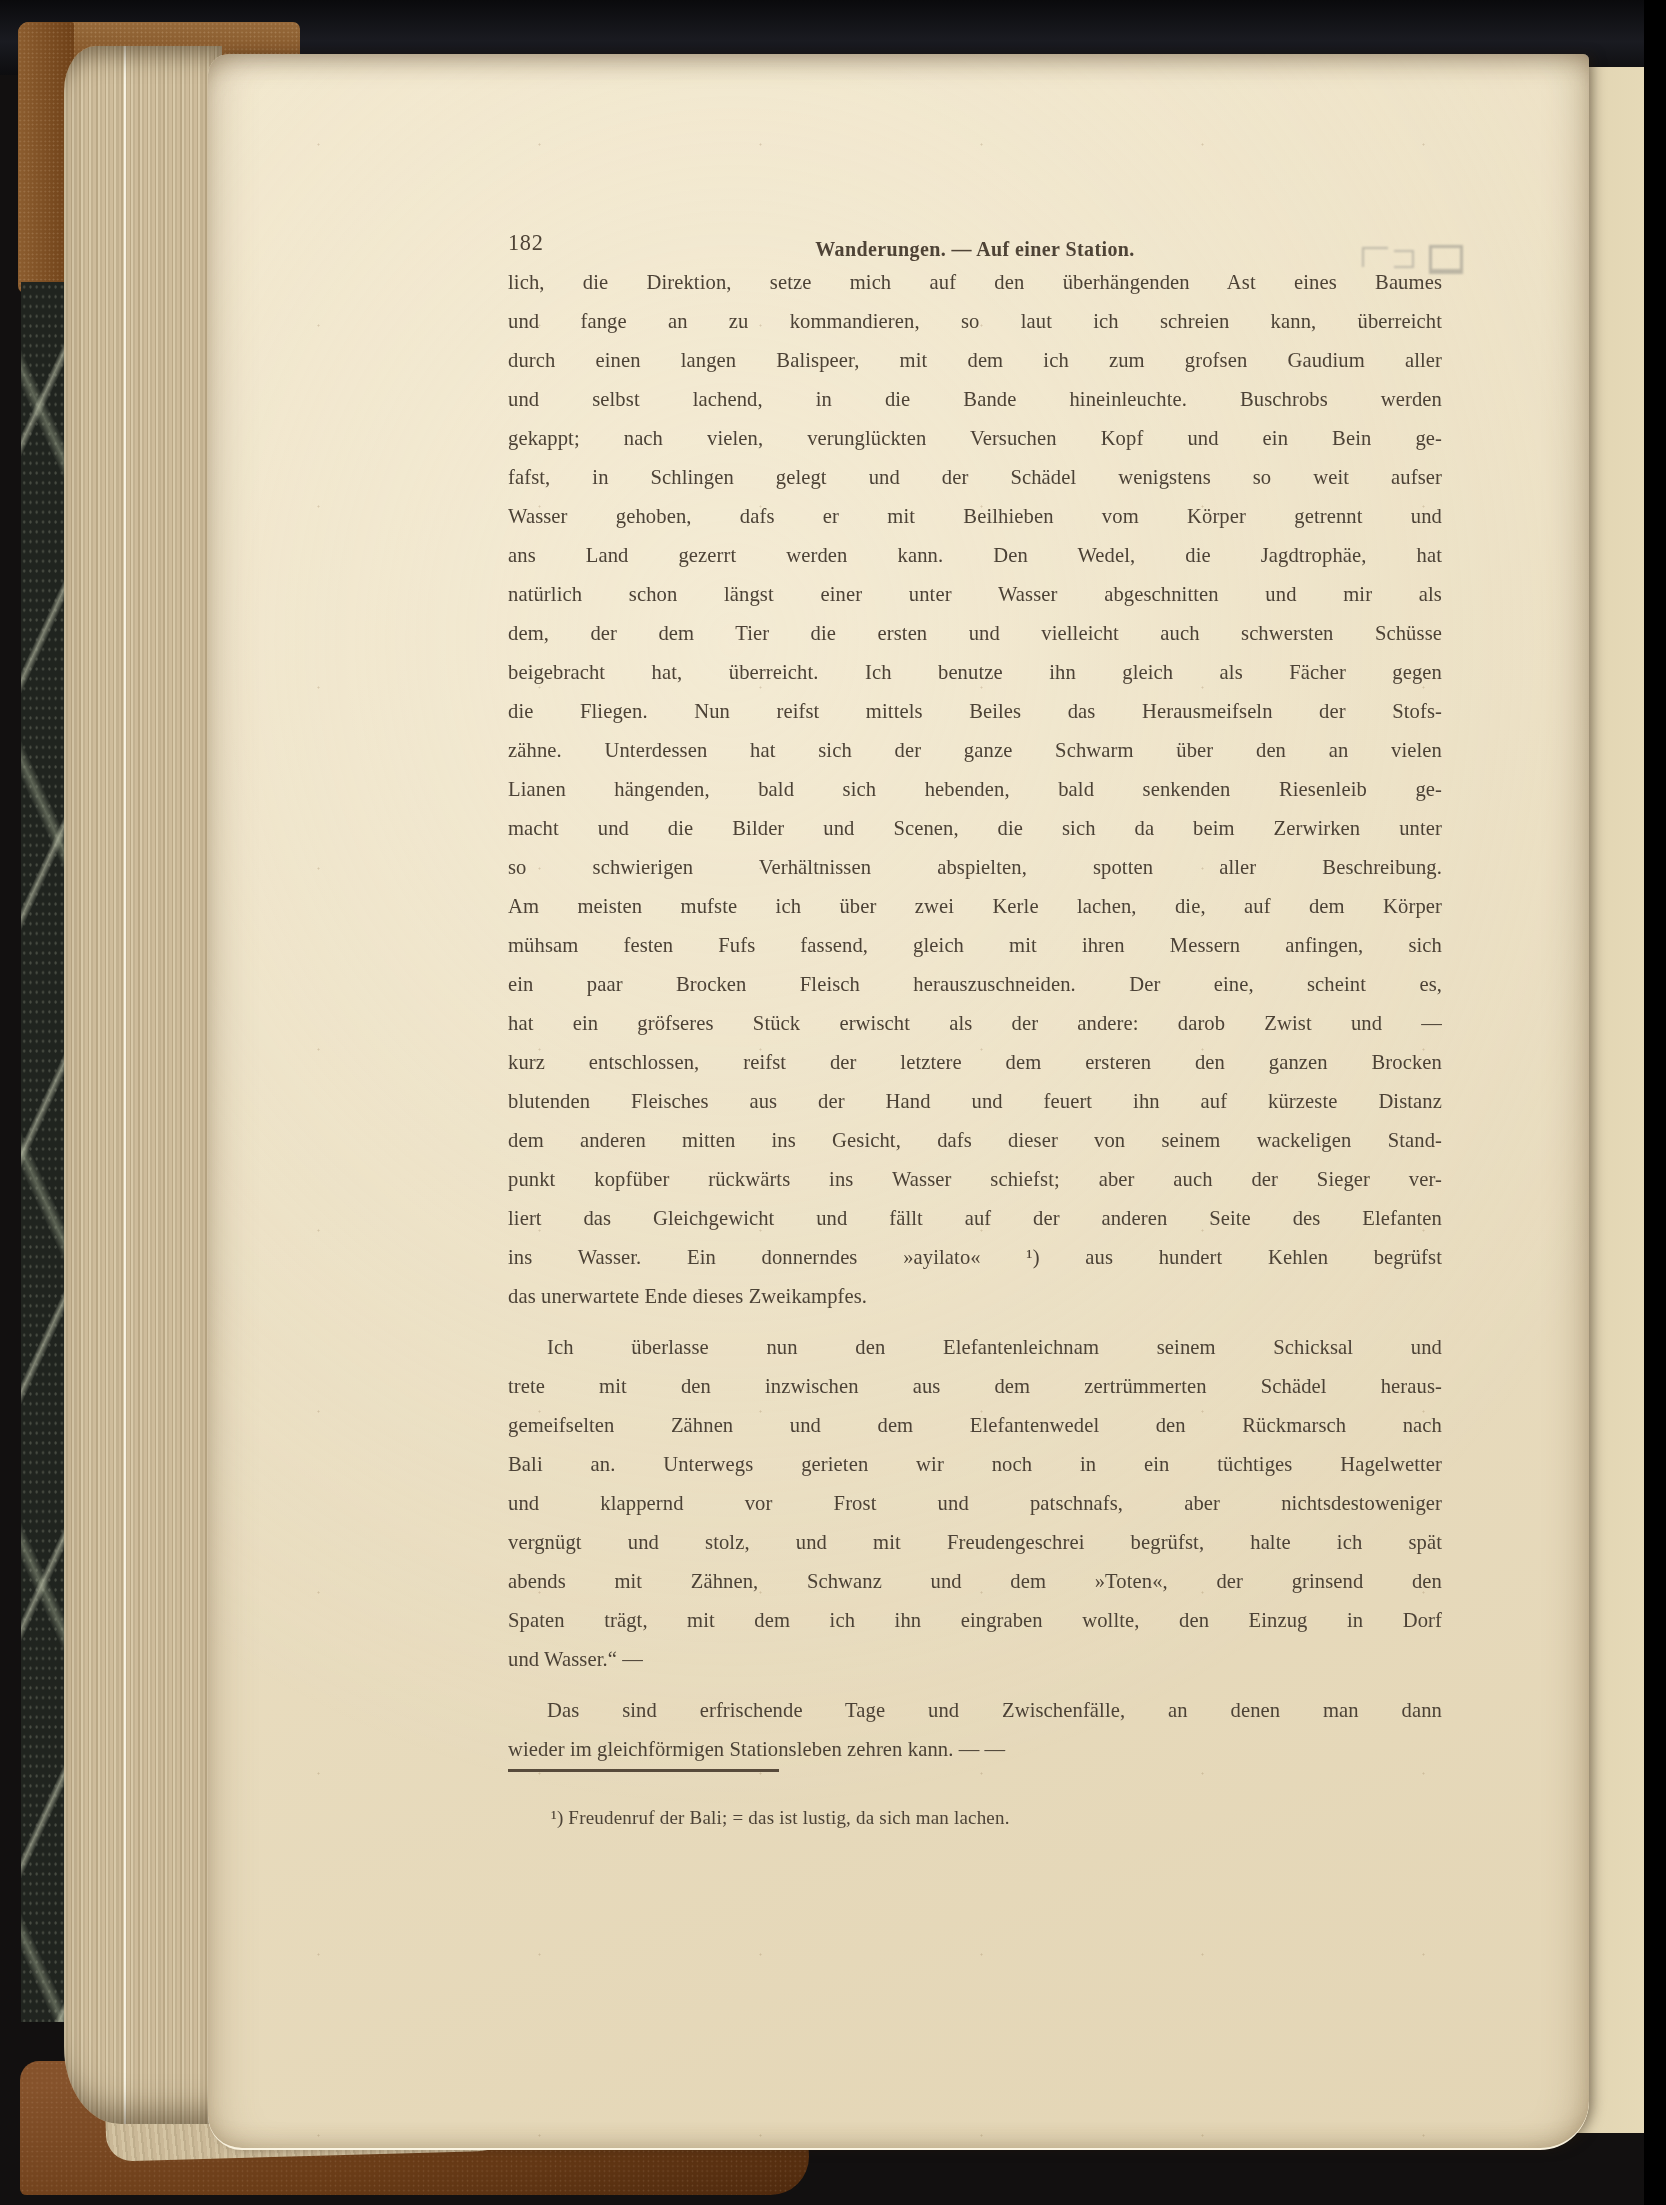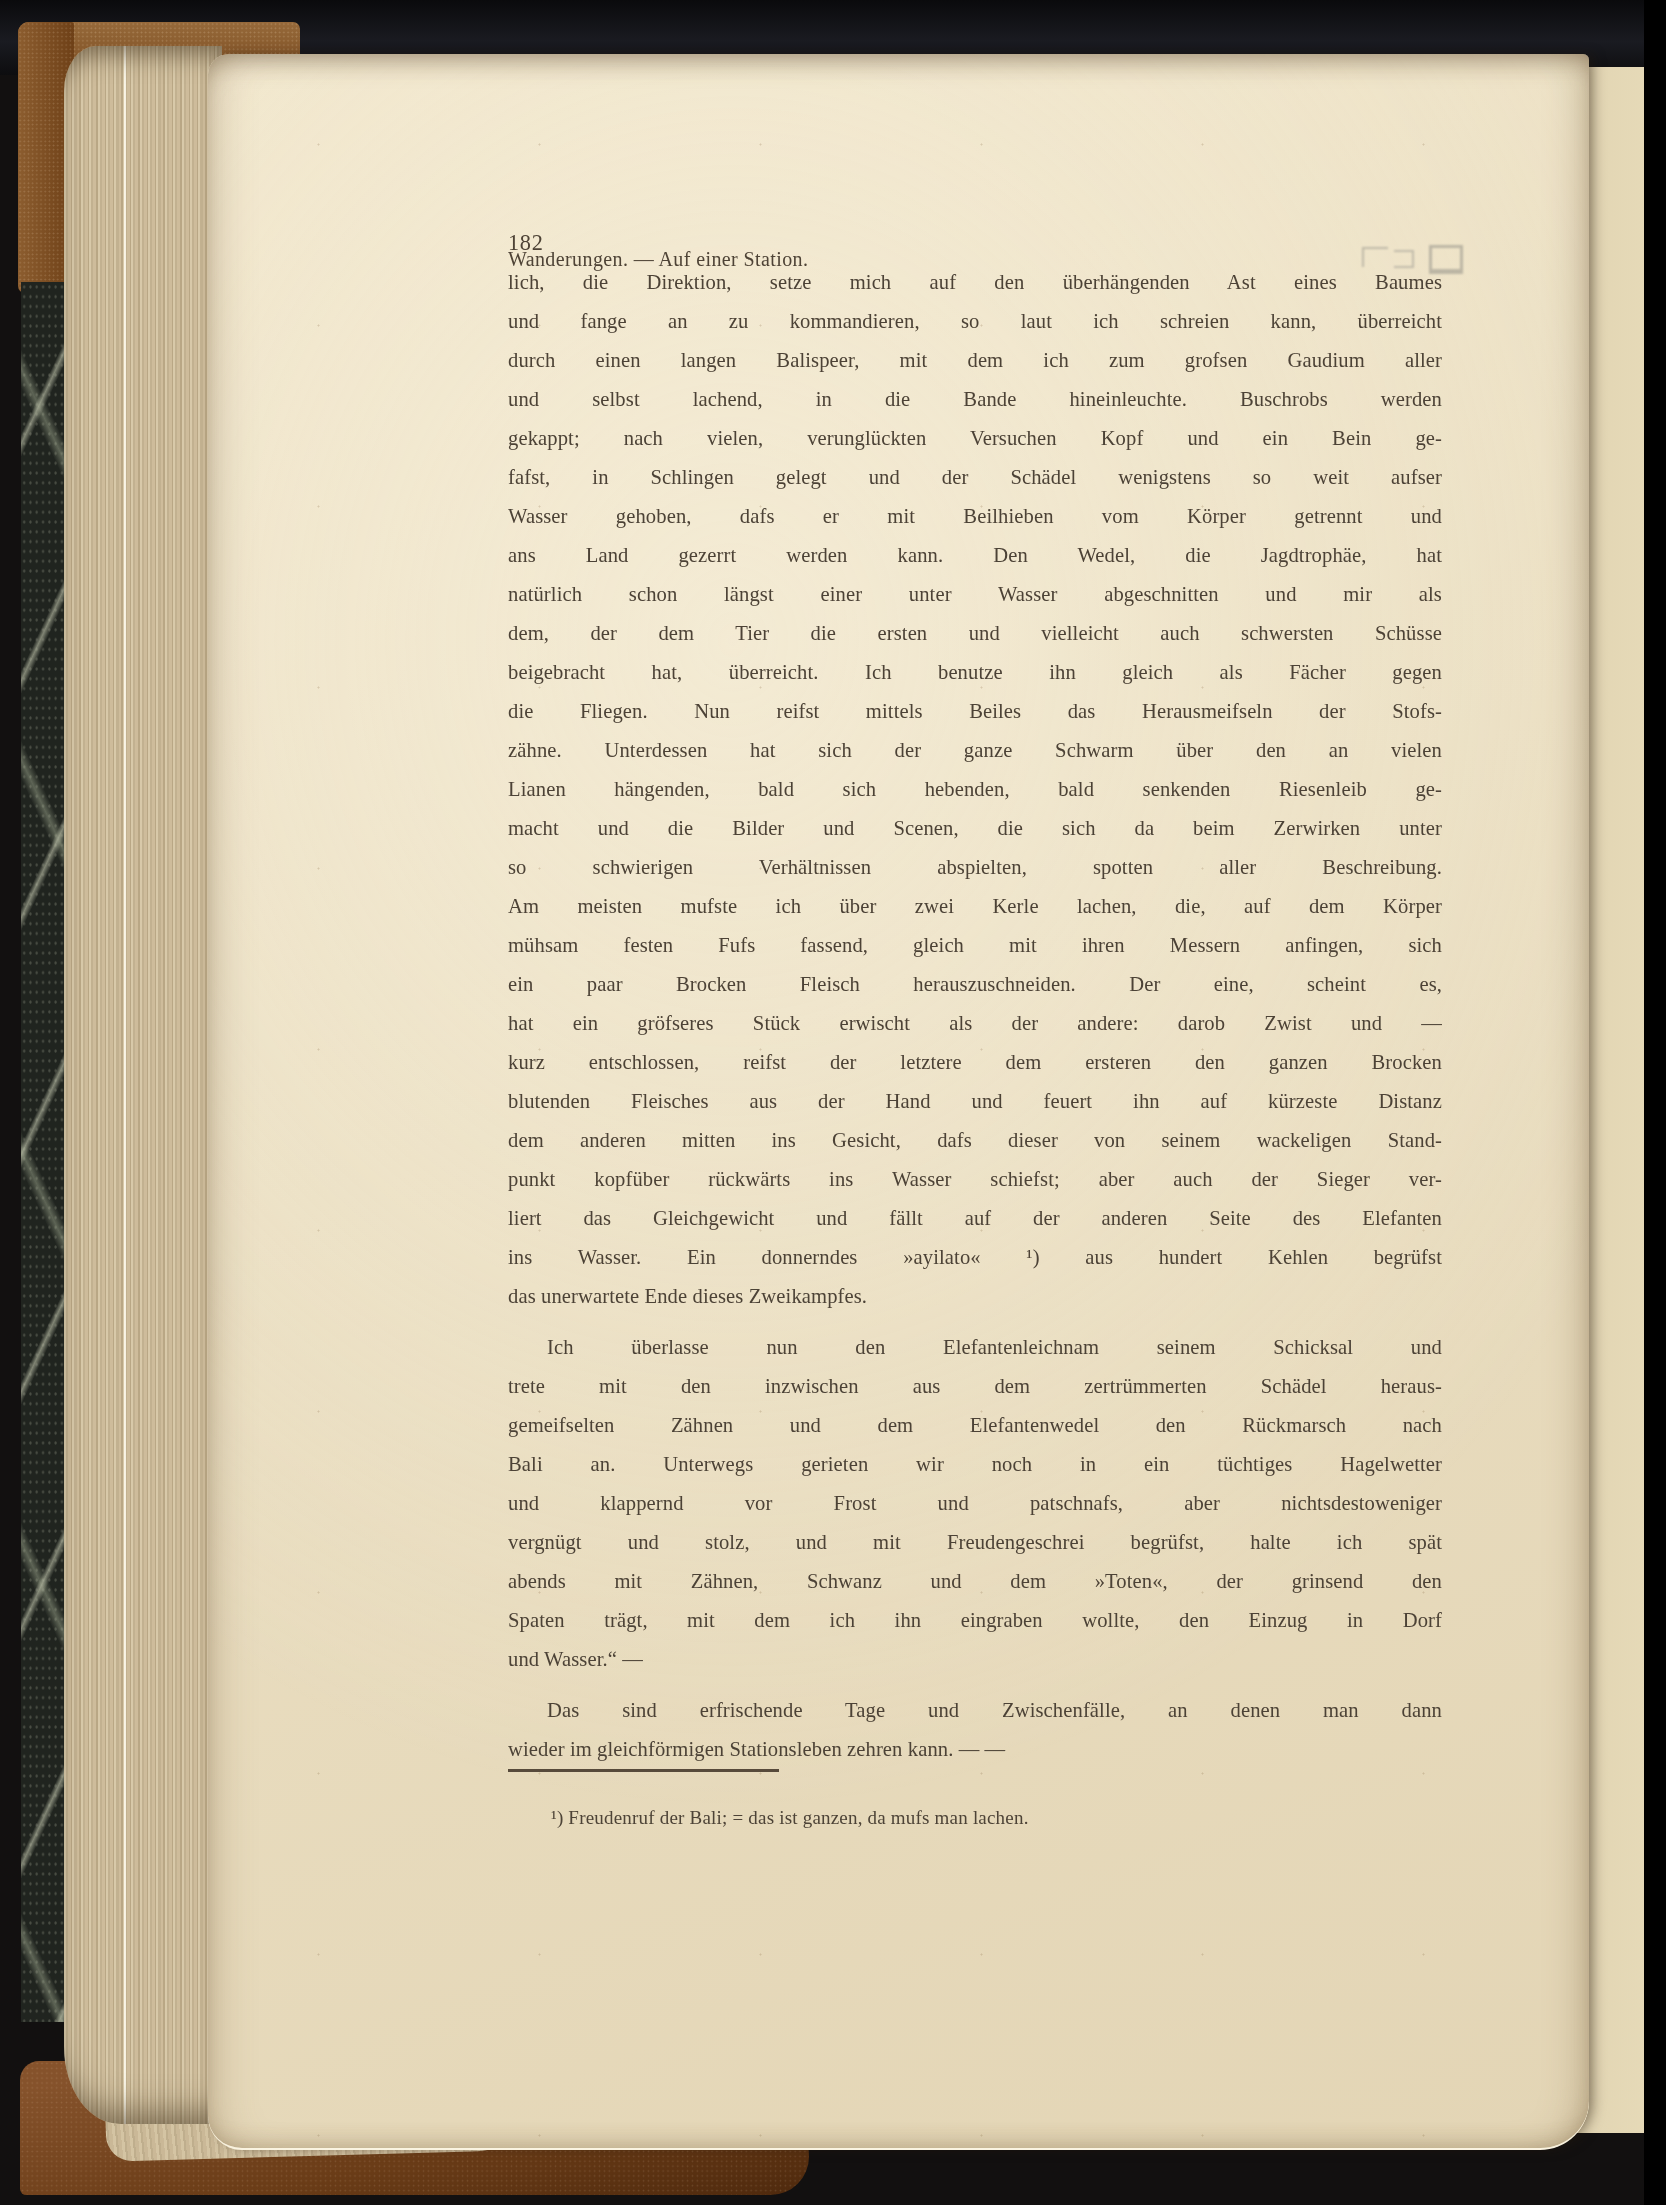--- a/index.html
+++ b/index.html
@@ -90,22 +90,22 @@
       5.6px 0 12.6px -3.5px rgba(40,28,12,.55);
   }
   .header {
     position:absolute; left:300px; top:175px; width:934px; height:31px;
     color:#4e4336;
   }
   .pagenum {
     position:absolute; left:0; top:0; font-size:22.3px; line-height:28px; letter-spacing:0.7px;
   }
   .running-title {
-    position:absolute; left:0; top:16px; width:100%; 
-    font-size:20px; line-height:28px; letter-spacing:0.4px;
+    position:absolute; left:0; top:6px; width:100%; text-align:center;
+    font-size:20px; line-height:28px; letter-spacing:0.4px;font-weight:bold;
   }
   
   .stamp {
     position:absolute; left:1154px; top:190px; width:99px; height:31px;
     opacity:.45; filter:blur(0.9px);
   }
   .stamp .s1 { position:absolute; left:0; top:2.8px; width:24px; height:18px; border:2.8px solid #84847e; border-bottom:none; border-right:none; }
   .stamp .s2 { position:absolute; left:32px; top:5.6px; width:18px; height:14px; border:2.8px solid #8a8a84; border-left:none; }
   .stamp .s3 { position:absolute; left:67px; top:1.4px; width:28px; height:21px; border:3.5px solid #7f7f79; border-bottom:5.6px solid #7f7f79; }
   .body {
@@ -194,16 +194,16 @@
           <div class="tline">Spaten trägt, mit dem ich ihn eingraben wollte, den Einzug in Dorf</div>
           <div class="tline lastline">und Wasser.“ —</div>
         </div>
         <div>
           <div class="tline indent">Das sind erfrischende Tage und Zwischenfälle, an denen man dann</div>
           <div class="tline lastline">wieder im gleichförmigen Stationsleben zehren kann.  — —</div>
         </div>
       </div>
 
     <div class="fn-rule"></div>
-    <div class="footnote">¹) Freudenruf der Bali; = das ist ganzen, da mufs man lachen.</div>
+    <div class="footnote">¹) Freudenruf der Bali; = das ist lustig, da sich man lachen.</div>
   </div>
 </div>
 
 
 </body></html>

